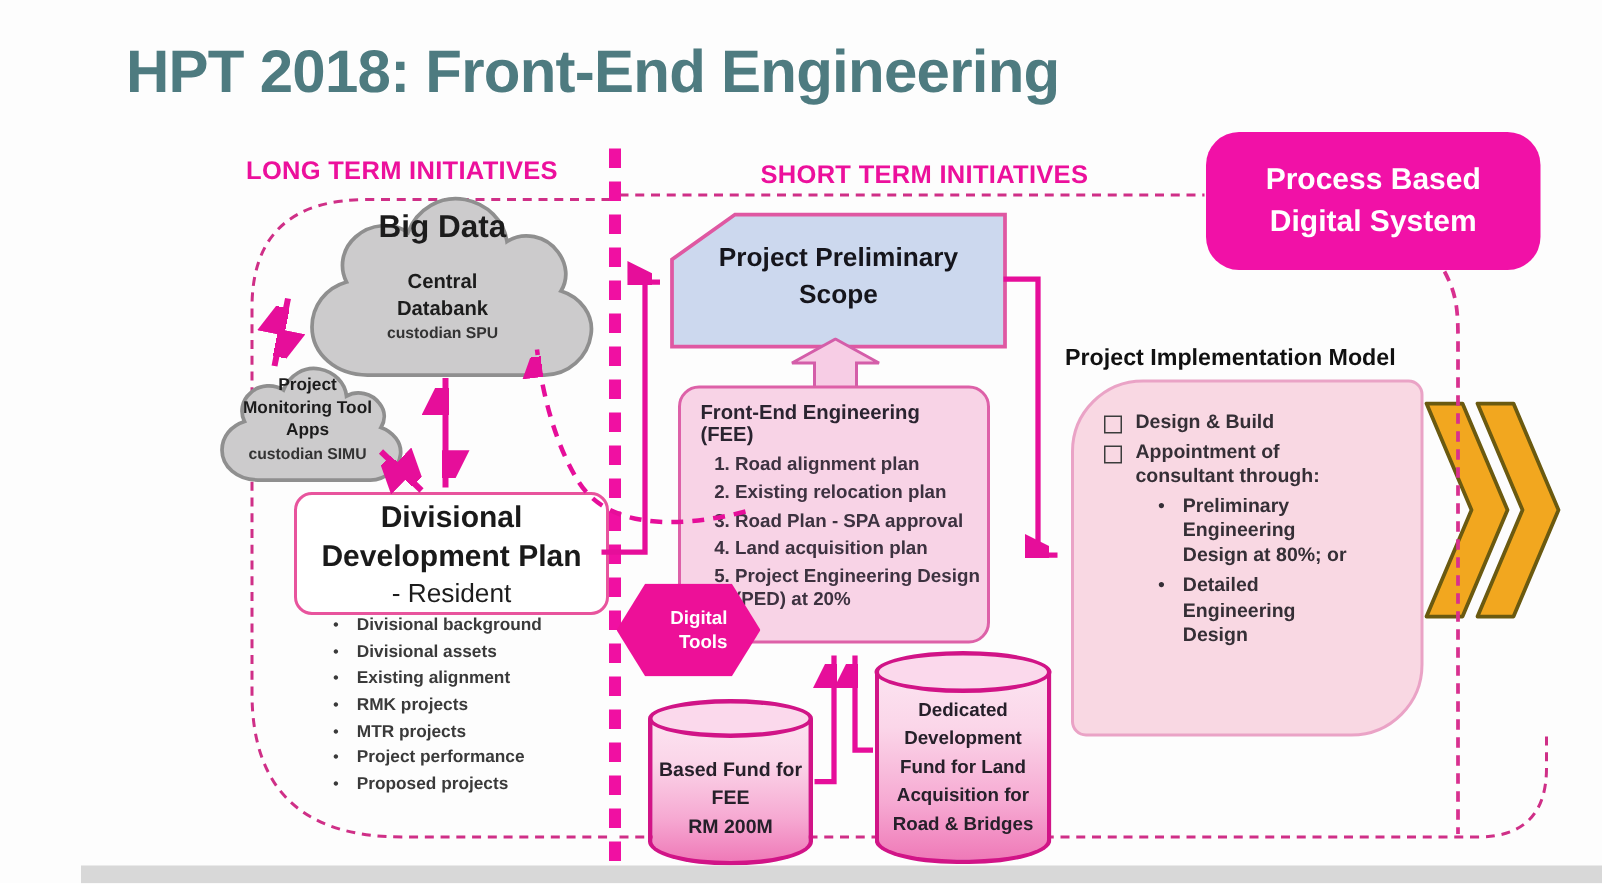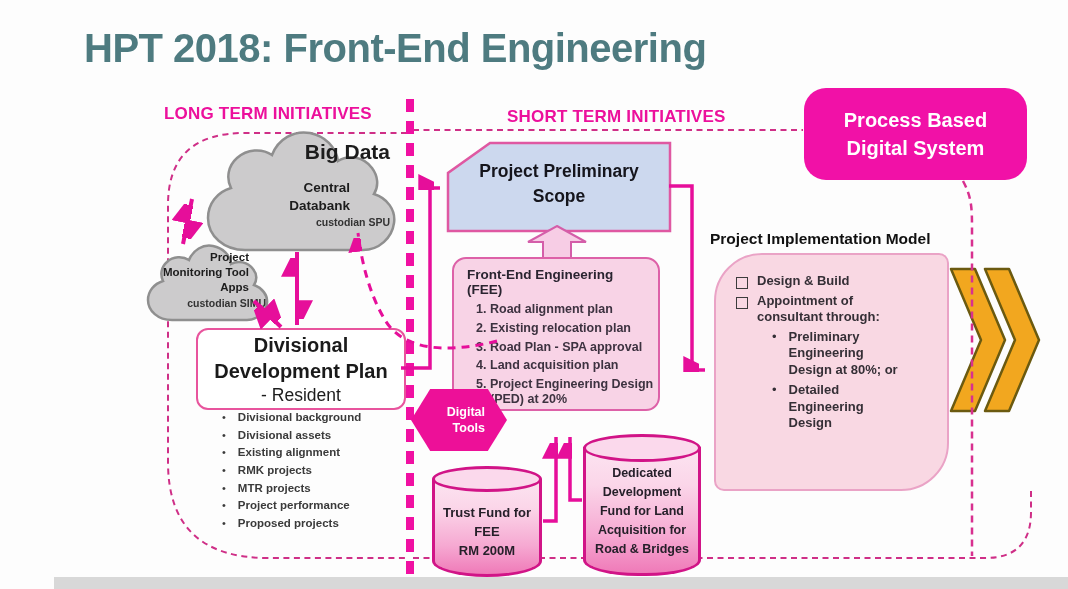--- a/index.html
+++ b/index.html
@@ -12,41 +12,41 @@
 
   .region-label{font-size:17px;font-weight:800;color:#ec109c;letter-spacing:0.2px;}
   .label-long{left:164px;top:104px;}
   .label-short{left:507px;top:107px;}
 
   .process-box{left:804px;top:88px;width:223px;height:92px;background:#f111a7;border-radius:22px;
     display:flex;align-items:center;justify-content:center;text-align:center;
     color:#ffffff;font-size:20px;font-weight:700;line-height:1.4;}
   .process-box span{display:block;width:170px;}
 
-  .cloud-text{text-align:right;color:#1c1c1c;}
+  .cloud-text{text-align:center;color:#1c1c1c;}
   .bd-title{font-size:21px;font-weight:800;line-height:1.1;}
   .bd-sub{display:block;width:110px;margin:16px auto 0;font-size:13.5px;font-weight:700;line-height:1.3;}
   .custodian{font-size:10.5px;font-weight:600;color:#333;margin-top:2px;}
   .mon-title{display:block;width:88px;margin:0 auto;font-size:11.5px;font-weight:700;line-height:1.3;}
 
   .divisional-box{left:196px;top:328px;width:206px;height:78px;background:#ffffff;
     border:2.5px solid #e8549d;border-radius:12px;display:flex;flex-direction:column;
     align-items:center;justify-content:center;text-align:center;}
   .div-title{width:200px;font-size:20px;font-weight:700;line-height:1.3;color:#1a1a1a;}
   .div-sub{font-size:17.5px;font-weight:400;color:#1c1c1c;margin-top:1px;}
 
   .bullet-list{left:222px;top:411px;}
   .bullet-row{display:flex;margin-bottom:5px;}
   .bullet-mark{font-size:11px;color:#3a3a3a;margin-right:12px;line-height:1.1;}
   .bullet-text{font-size:11.5px;font-weight:600;color:#3a3a3a;line-height:1.1;}
 
   .scope-text{left:451px;top:159px;width:216px;text-align:center;font-size:17.5px;
     font-weight:700;color:#15151c;line-height:1.45;}
 
-  .fee-box{left:452px;top:257px;width:208px;height:154px;background:#f8d3e6;
+  .fee-box{left:452px;top:257px;width:208px;height:172px;background:#f8d3e6;
     border:2.5px solid #dd61a8;border-radius:14px;box-sizing:border-box;}
   .fee-title{margin:8px 8px 5px 13px;font-size:13.5px;font-weight:700;color:#2a2430;}
   .fee-list{margin:0 0 0 14px;padding-left:22px;}
   .fee-list li{font-size:12.5px;font-weight:600;color:#3d3240;margin-bottom:3.5px;line-height:1.22;}
 
   .digital-hex{left:411px;top:389px;width:96px;height:62px;background:#ed1098;
     clip-path:polygon(20% 0,80% 0,100% 50%,80% 100%,20% 100%,0 50%);
     display:flex;align-items:center;justify-content:center;text-align:right;}
   .digital-hex span{display:block;width:52px;color:#fff;font-size:12.5px;font-weight:700;line-height:1.3;}
 
@@ -168,21 +168,21 @@
   </div>
 
   <div class="abs digital-hex">
     <span>Digital Tools</span>
   </div>
 
   <div class="cyl" style="left:432px;top:466px;width:110px;height:111px;">
     <div class="cyl-body"></div>
     <div class="cyl-top"></div>
     <div class="cyl-text cyl1-text">
-      <div>Trust Fund for</div>
+      <div>Based Fund for</div>
       <div>FEE</div>
       <div>RM 200M</div>
     </div>
   </div>
 
   <div class="cyl" style="left:583px;top:434px;width:118px;height:142px;">
     <div class="cyl-body"></div>
     <div class="cyl-top" style="height:28px;"></div>
     <div class="cyl-text cyl2-text">
       <div>Dedicated</div>

